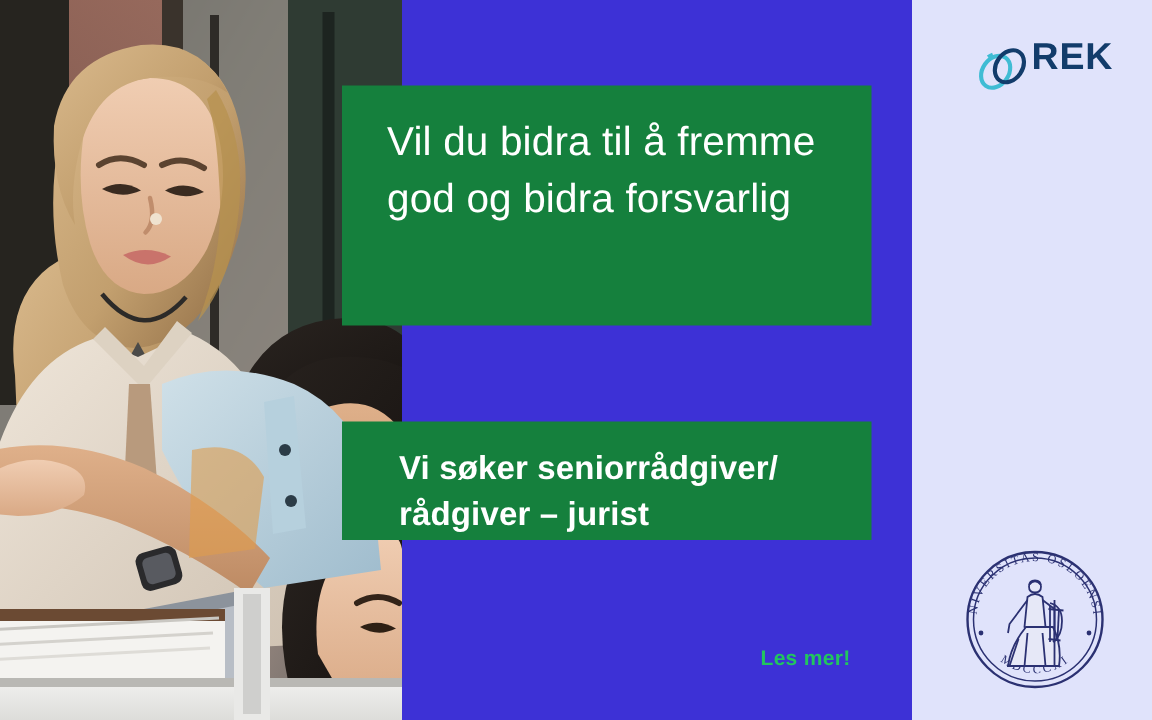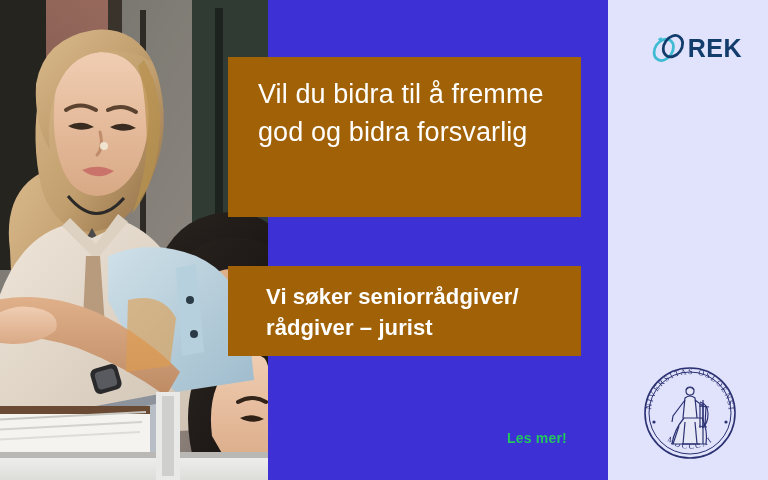--- a/index.html
+++ b/index.html
@@ -38,38 +38,38 @@
   .right-panel {
     position:absolute;
     left:608px; top:0;
     width:160px; height:480px;
     background:#E0E3FB;
   }
 
   
   .textbox {
     position:absolute;
-    background:#a16207;
+    background:#15803d;
     color:#ffffff;
   }
   .headline-box {
     left:228px; top:57px;
     width:353px; height:160px;
     padding:18px 20px 0 30px;
   }
   .headline-box .line {
     font-size:27px;
     line-height:38px;
     font-weight:400;
     letter-spacing:0.1px;
     white-space:nowrap;
   }
   .jobbox {
-    left:228px; top:266px;
-    width:353px; height:90px;
+    left:228px; top:281px;
+    width:353px; height:79px;
     padding:15px 20px 0 38px;
   }
   .jobbox .line {
     font-size:22px;
     line-height:31px;
     font-weight:bold;
     letter-spacing:0.1px;
     white-space:nowrap;
   }
 
@@ -82,21 +82,21 @@
     color:#22c55e;
     letter-spacing:0.2px;
   }
 
   
   .rek-logo {
     position:absolute;
     left:650px; top:26px;
     width:92px; height:44px;
     display:flex;
-    align-items:center;
+    align-items:flex-start;
   }
   .rek-mark { width:40px; height:40px; display:block; }
   .rek-word {
     font-size:25px;
     font-weight:bold;
     color:#123C6B;
     letter-spacing:0.5px;
     margin-left:1px;
     line-height:1;
   }

